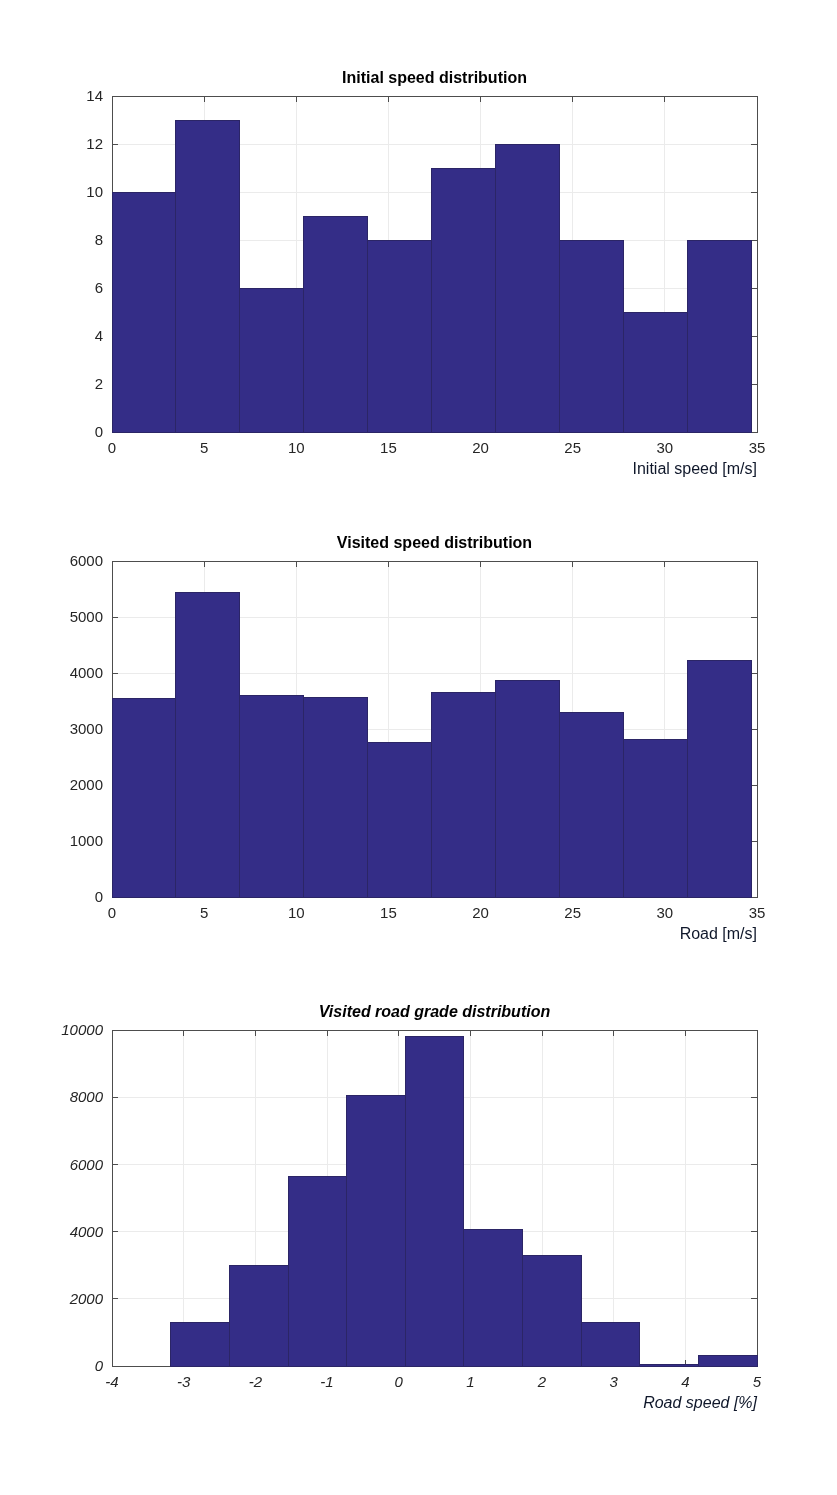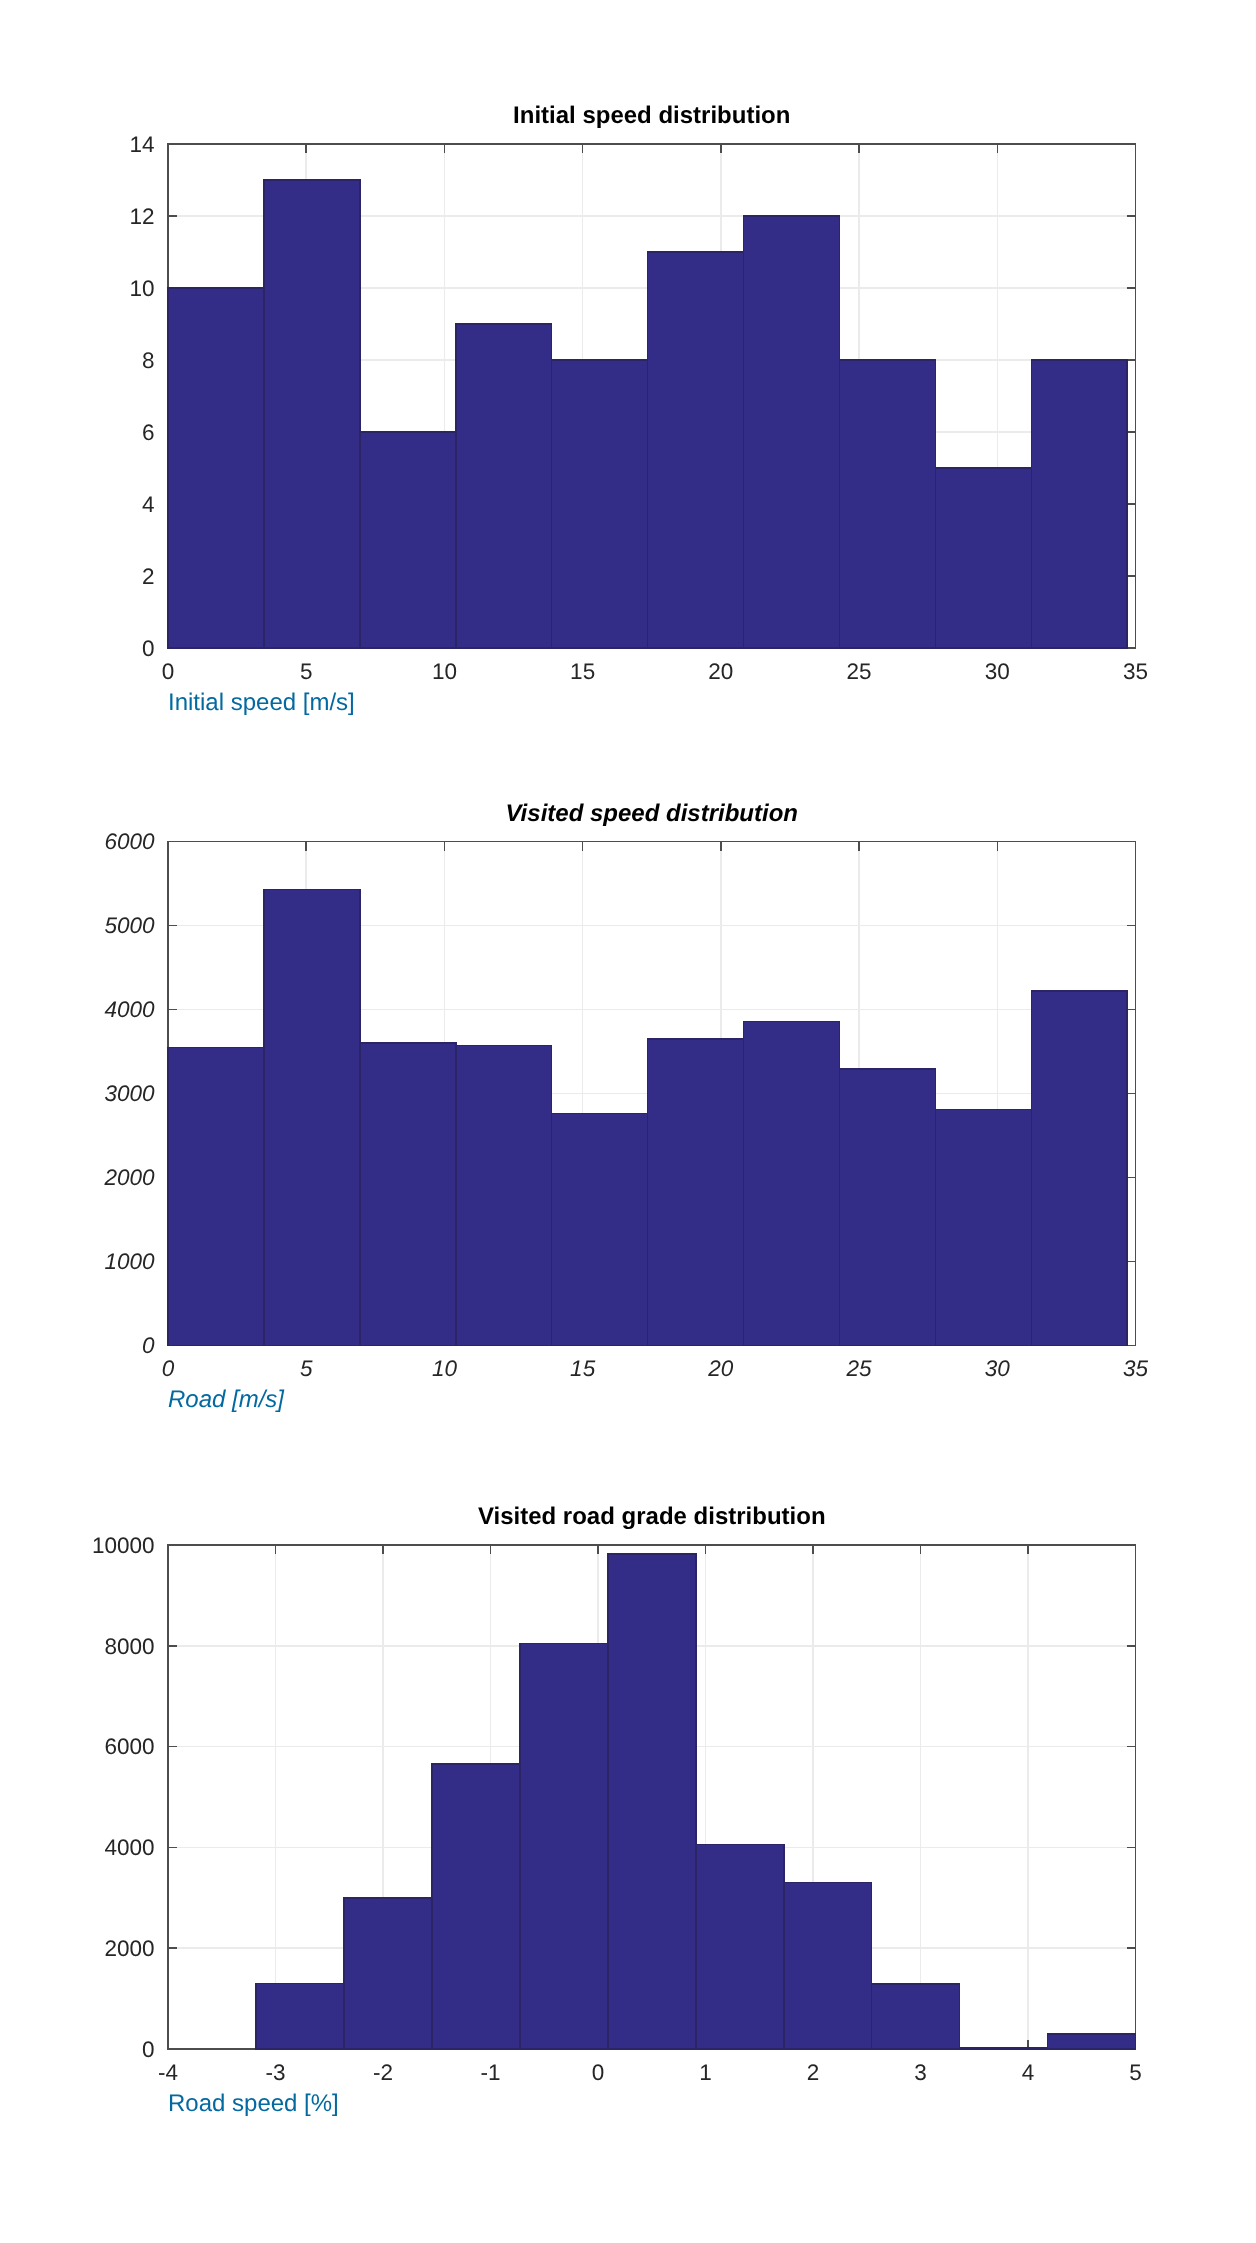--- a/index.html
+++ b/index.html
@@ -15,41 +15,41 @@
     width: 837px;
   }
   figure.chart {
     position: relative;
     width: 837px;
     height: 445px;
     margin: 0;
     padding: 0;
   }
   figure.chart.first  { margin-top: 55px; }
-  figure.chart.second { margin-top: 20px; font-style: italic; }
-  figure.chart.third  { margin-top: 24px; }
+  figure.chart.second { margin-top: 20px; }
+  figure.chart.third  { margin-top: 24px; font-style: italic; }
   .chart-title {
     position: absolute;
     top: 14px;
     left: 112px;
     width: 645px;
     text-align: center;
     font-size: 16px;
     font-weight: bold;
     color: #000000;
     z-index: 2;
   }
   .chart-xlabel {
     position: absolute;
     top: 405px;
     left: 112px;
     width: 645px;
-    text-align: left;
+    text-align: right;
     font-size: 16px;
-    color: #0369a1;
+    color: #0f172a;
     z-index: 2;
   }
   svg.plot-canvas {
     position: absolute;
     top: 0;
     left: 0;
   }
   svg.plot-canvas text.tick-label {
     font-family: "Liberation Sans", "DejaVu Sans", sans-serif;
     font-size: 15px;

